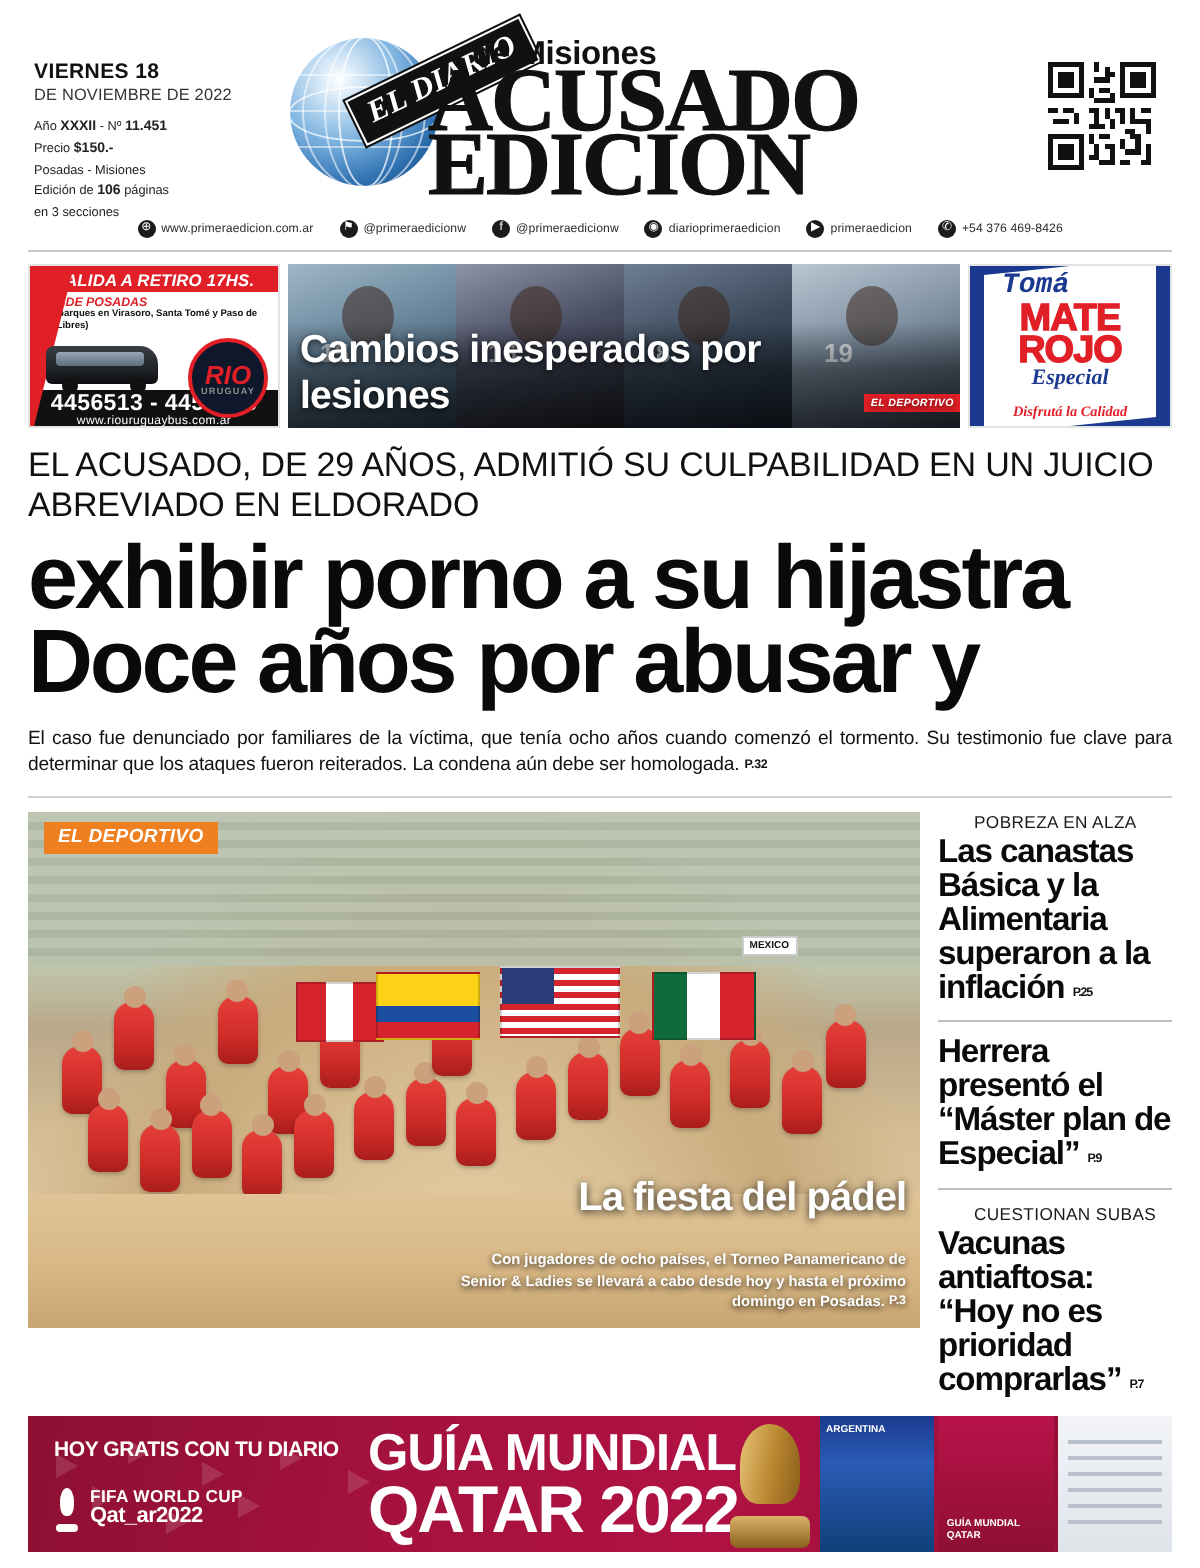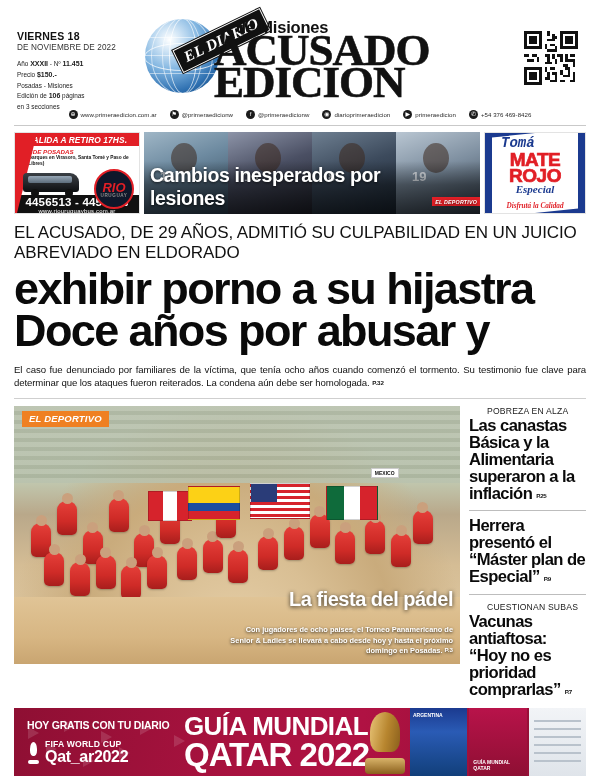--- a/index.html
+++ b/index.html
@@ -243,21 +243,21 @@
   .q-hoy { position:absolute; left:13px; top:11px; color:#fff; font-size:10.5px; font-weight:bold;
            letter-spacing:-.2px; }
   .q-fifa { position:absolute; left:13px; bottom:10px; display:flex; align-items:center; gap:5px; }
   .q-trophy-sm { width:13px; height:22px; position:relative; }
   .q-trophy-sm:before { content:""; position:absolute; left:3px; top:0; width:7px; height:14px;
     border-radius:50% 50% 40% 40%; background:#fff; }
   .q-trophy-sm:after { content:""; position:absolute; left:1px; bottom:0; width:11px; height:4px;
     border-radius:2px; background:#fff; }
   .q-fifa-tx { color:#fff; line-height:1.05; }
   .q-fifa-tx .f1 { font-size:8.6px; font-weight:bold; letter-spacing:.2px; }
-  .q-fifa-tx .f2 { font-size:16px; font-weight:bold; letter-spacing:-.3px; }
+  .q-fifa-tx .f2 { font-size:11px; font-weight:bold; letter-spacing:-.3px; }
   .q-main { position:absolute; left:170px; top:6px; color:#fff; font-weight:bold; line-height:.96;
             letter-spacing:-.6px; }
   .q-main .m1 { font-size:26px; }
   .q-main .m2 { font-size:33px; letter-spacing:-1px; }
   .q-trophy { position:absolute; right:178px; bottom:0; width:46px; height:68px; }
   .q-trophy .cup { position:absolute; left:8px; top:4px; width:30px; height:40px;
     border-radius:50% 50% 30% 30%; background: linear-gradient(100deg,#e8c477,#b8862f 55%,#8a5f1c); }
   .q-trophy .base { position:absolute; left:3px; bottom:2px; width:40px; height:16px; border-radius:4px;
     background: linear-gradient(180deg,#d9b46a,#8a5f1c); }
   .q-covers { position:absolute; right:0; top:0; bottom:0; width:176px; display:flex; gap:2px; }

